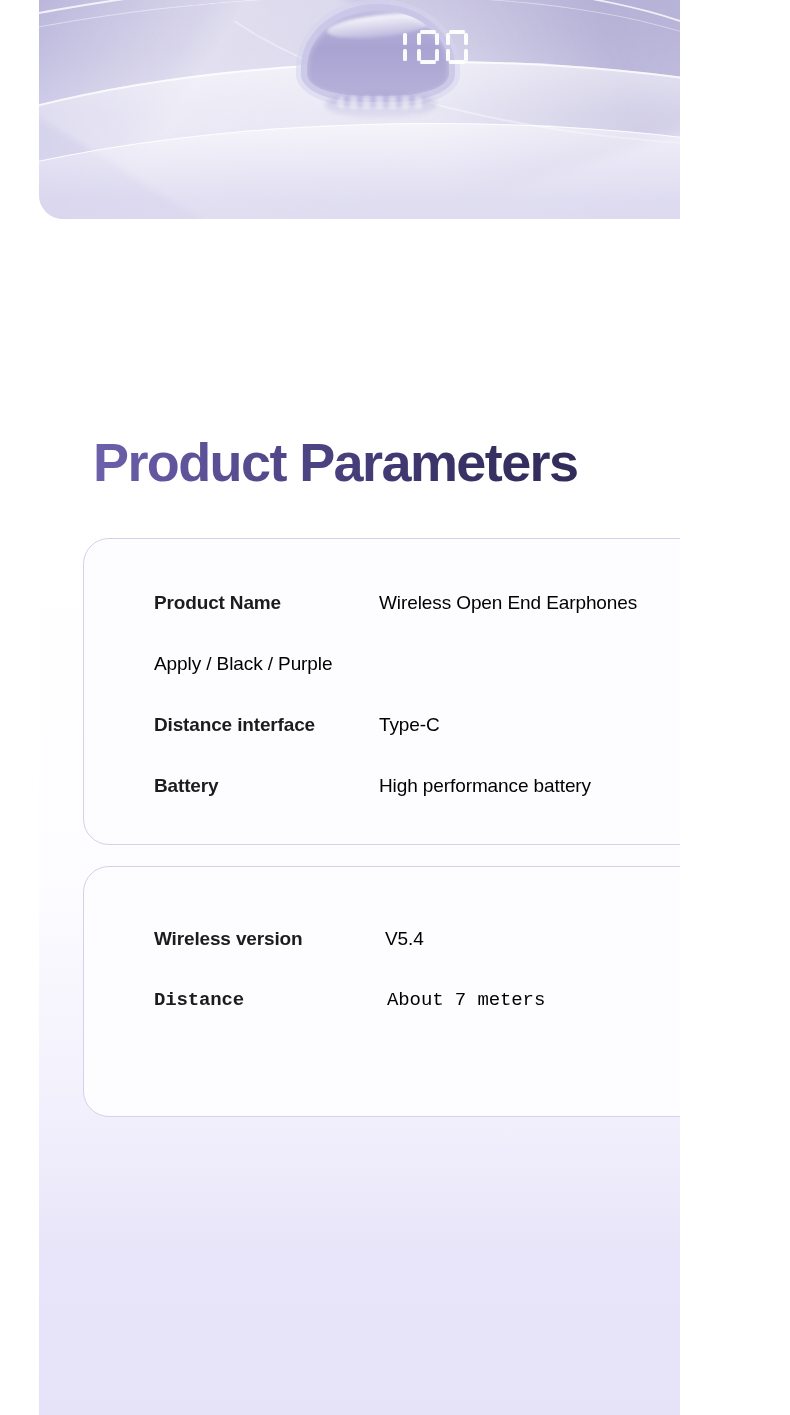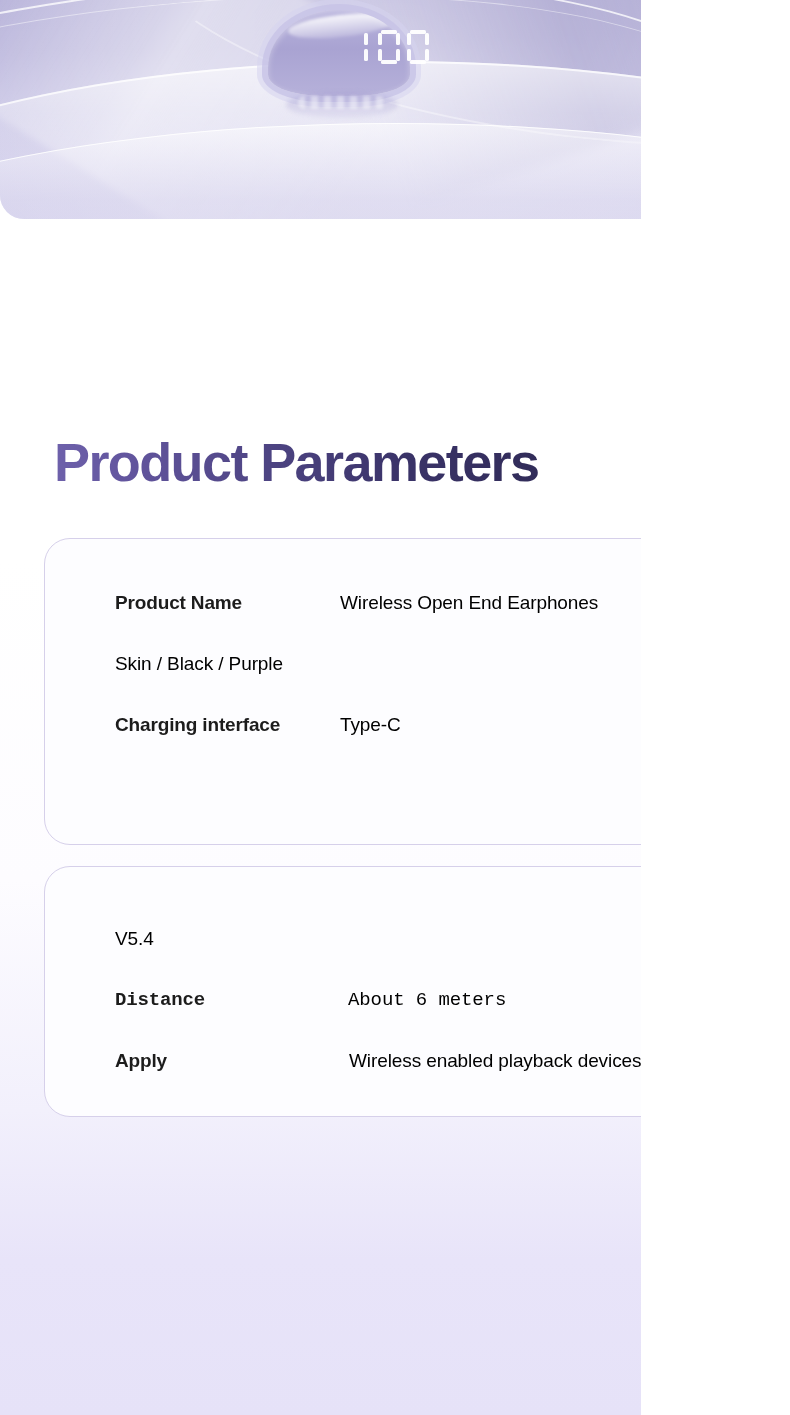--- a/index.html
+++ b/index.html
@@ -19,20 +19,21 @@
     width: 641px;
     height: 1415px;
     background: linear-gradient(180deg,
         #ffffff 0px,
         #ffffff 560px,
         #fdfcff 880px,
         #f2f0fc 1110px,
         #e8e4f9 1260px,
         #e6e2f8 1415px);
     overflow: hidden;
+    margin-left: 39px;
   }
 
   
   .hero {
     position: absolute;
     top: 0;
     left: 0;
     width: 790px;
     height: 219px;
     border-bottom-left-radius: 24px;
@@ -324,36 +325,37 @@
   </div>
 
   <h1 class="title">Product Parameters</h1>
 
   <div class="card card-1">
     <div class="spec-row r0">
       <span class="spec-label">Product Name</span>
       <span class="spec-value">Wireless Open End Earphones</span>
     </div>
     <div class="spec-row r1">
-      <span class="spec-value">Skin / Black / Purple</span>
+      <span class="spec-value">Apply / Black / Purple</span>
     </div>
     <div class="spec-row r2">
-      <span class="spec-label">Charging interface</span>
+      <span class="spec-label">Distance interface</span>
       <span class="spec-value">Type-C</span>
+    </div>
+    <div class="spec-row r3">
+      <span class="spec-label">Battery</span>
+      <span class="spec-value">High performance battery</span>
     </div>
   </div>
 
   <div class="card card-2">
     <div class="spec-row r0">
+      <span class="spec-label">Wireless version</span>
       <span class="spec-value">V5.4</span>
     </div>
     <div class="spec-row r1">
       <span class="spec-label">Distance</span>
-      <span class="spec-value">About 6 meters</span>
-    </div>
-    <div class="spec-row r2">
-      <span class="spec-label">Apply</span>
-      <span class="spec-value">Wireless enabled playback devices</span>
+      <span class="spec-value">About 7 meters</span>
     </div>
   </div>
 
 
 </div>
 
 </body></html>

